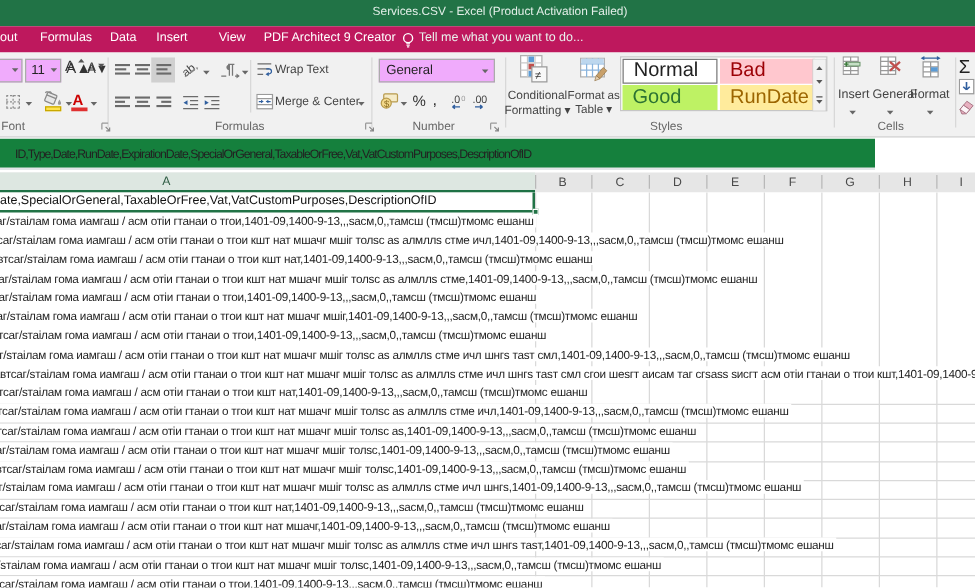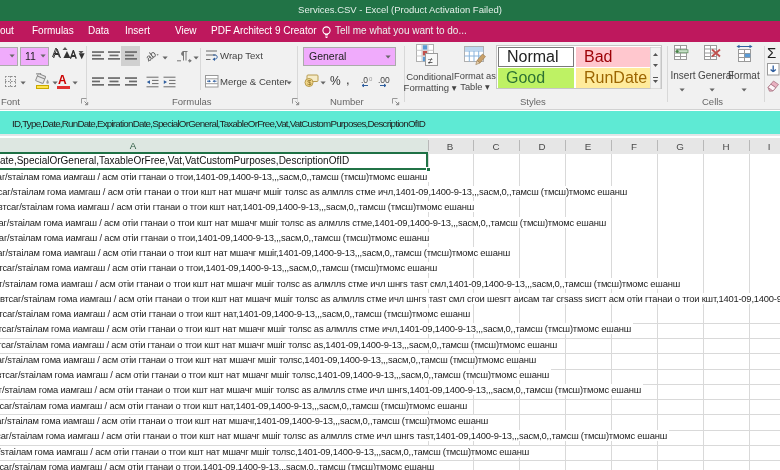--- a/index.html
+++ b/index.html
@@ -12,21 +12,21 @@
 
 #ribbon{position:absolute;left:0;top:42px;width:780px;height:68px;background:#f1f1f1;border-bottom:1px solid #d2d2d2}
 .gsep{position:absolute;top:4px;height:56px;width:1px;background:#d8d8d8}
 .glabel{position:absolute;top:54px;font-size:9.5px;color:#666}
 .rlabel{position:absolute;font-size:10px;color:#444}
 .combo{position:absolute;background:#f0abfc;border:1px solid #ababab;font-size:10.5px;color:#222}
 .selbox{position:absolute;background:#d0d0d0}
 
 .gcell{position:absolute;width:76px;height:20px;font-size:16px;line-height:20px;padding-left:8px}
 
-#fbar{position:absolute;left:0;top:111px;width:780px;height:25px;background:#5eead4;border-bottom:2px solid #e3e6e8}
+#fbar{position:absolute;left:0;top:111px;width:700px;height:25px;background:#15803d;border-bottom:2px solid #e3e6e8}
 #ftext{position:absolute;left:12px;top:7px;font-size:9.8px;letter-spacing:-0.78px;color:#222}
 
 #chead{position:absolute;left:0;top:138px;width:780px;height:16px;background:#e6e6e6}
 #cheadA{position:absolute;left:0;top:0;width:428px;height:16px;background:#dde7e1;border-bottom:2px solid #1e7145}
 .colh{position:absolute;top:2.5px;width:20px;text-align:center;font-size:9.8px;color:#4a4a4a}
 .tick{position:absolute;top:2px;height:11px;width:1px;background:#b8b8b8}
 
 #grid{position:absolute;left:0;top:154px;width:780px;height:316px;background:#fff}
 .vline{position:absolute;top:0;bottom:0;width:1px;background:#d9d9d9}
 .hline{position:absolute;left:0;width:780px;height:1px;background:#d9d9d9;top:0}

